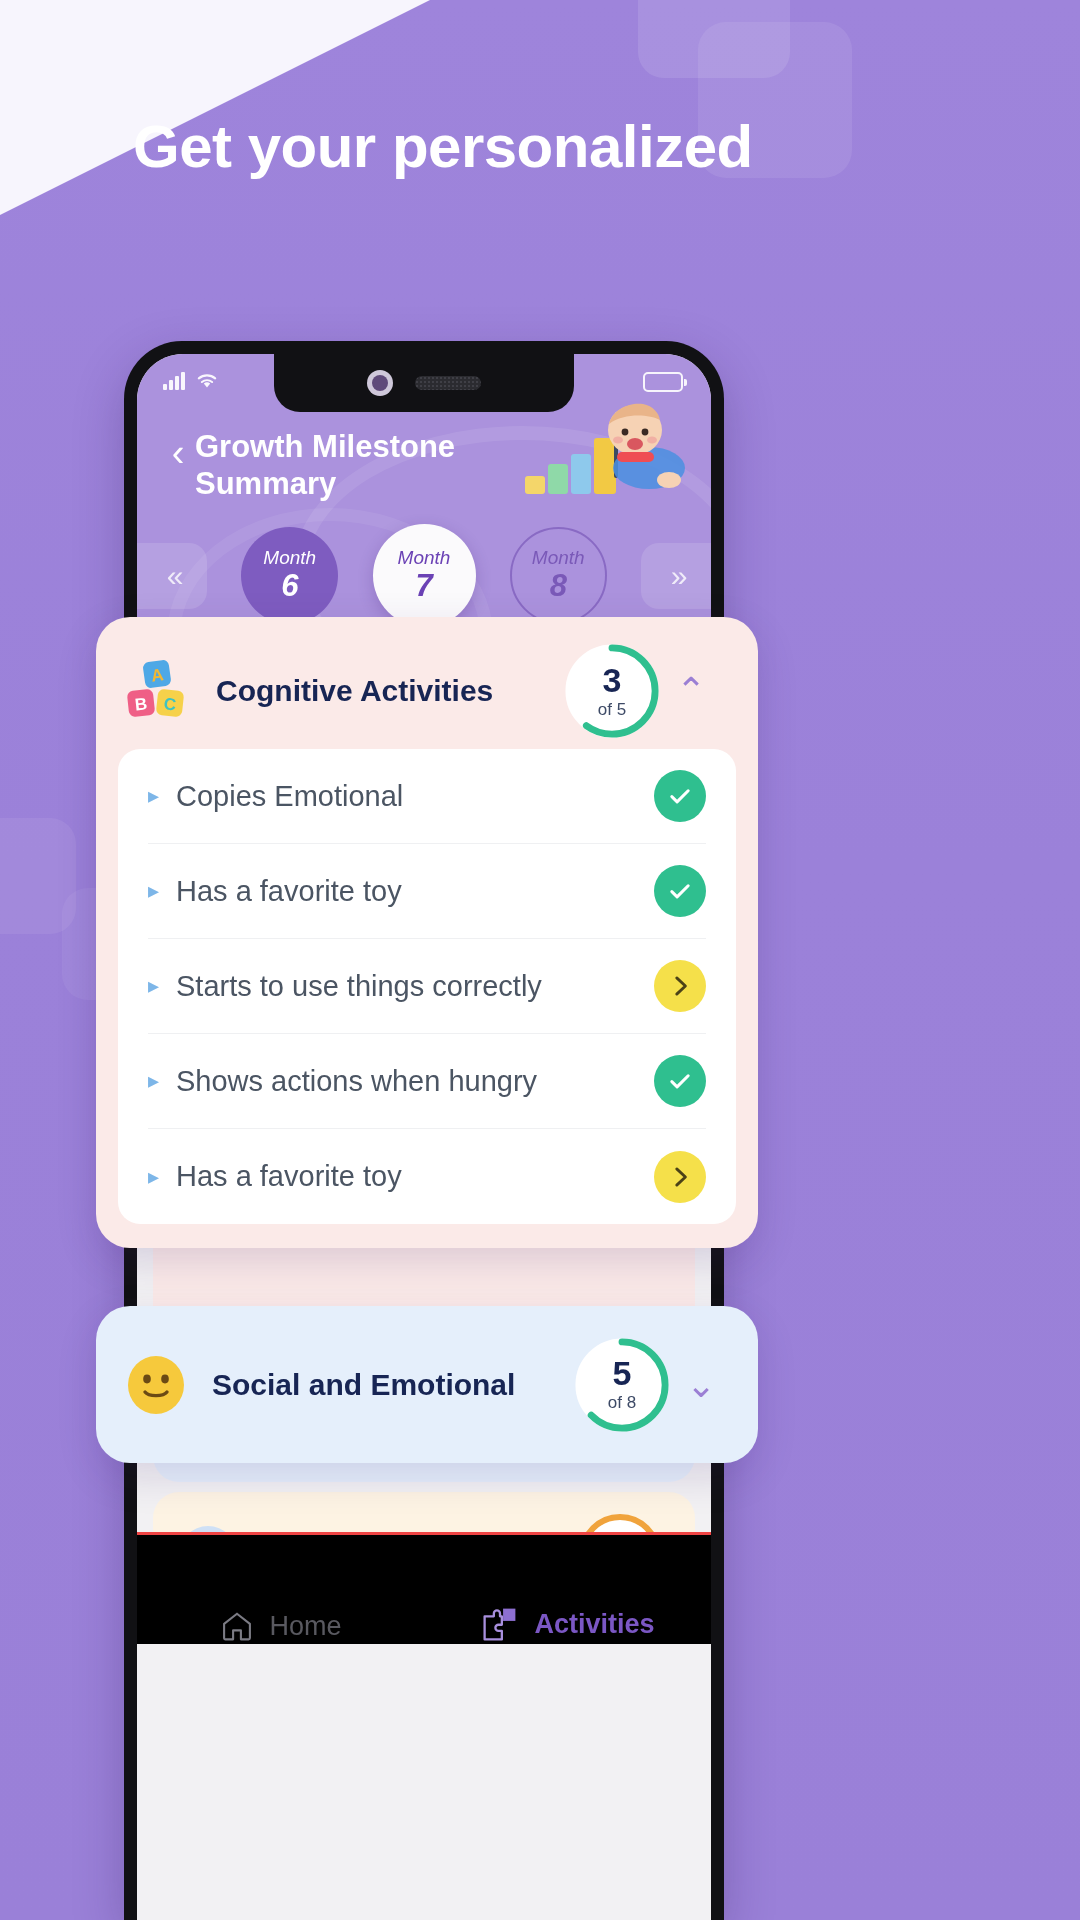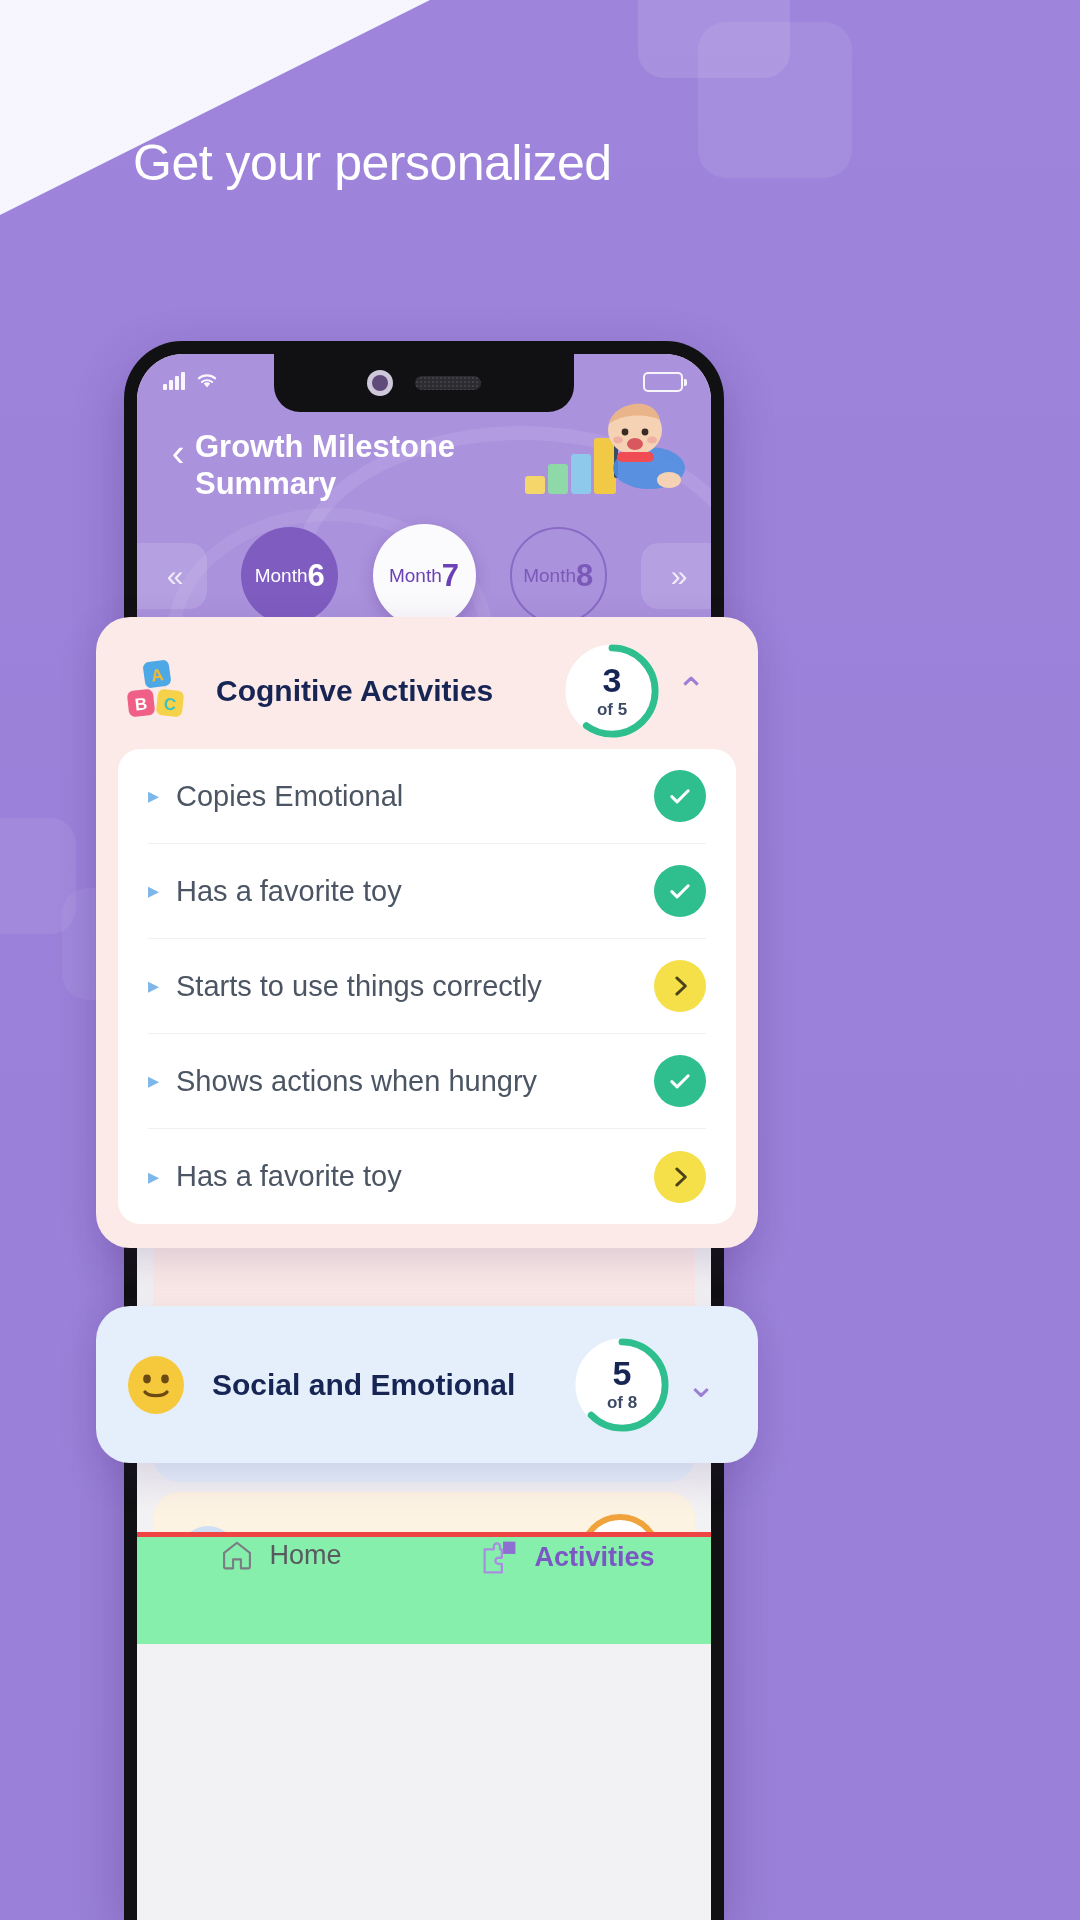--- a/index.html
+++ b/index.html
@@ -30,24 +30,24 @@
   .deco-sq.s1 { left: 638px; top: -34px;  width: 152px; height: 112px; border-radius: 26px; }
   .deco-sq.s2 { left: 698px; top: 22px;   width: 154px; height: 156px; border-radius: 28px;
                 background: rgba(255,255,255,0.085); }
   .deco-sq.s3 { left: -42px; top: 818px;  width: 118px; height: 116px; border-radius: 26px;
                 background: rgba(255,255,255,0.07); }
   .deco-sq.s4 { left: 62px;  top: 888px;  width: 112px; height: 112px; border-radius: 26px;
                 background: rgba(255,255,255,0.06); }
 
   
   #headline {
-    position: absolute; left: 133px; top: 123px; width: 680px;
+    position: absolute; left: 133px; top: 106px; width: 680px;
     color: #ffffff;
-    font-size: 50px; line-height: 81px;
-    font-weight: normal;
+    font-size: 60px; line-height: 81px;
+    font-weight: bold;
     letter-spacing: -0.5px;
   }
 
   
   #phone {
     position: absolute;
     left: 124px; top: 341px;
     width: 600px; height: 1579px;
     background: #111114;
     border-radius: 58px 58px 0 0;
@@ -161,23 +161,24 @@
     width: 70px; height: 66px;
     background: rgba(255,255,255,0.13);
     display: flex; align-items: center; justify-content: center;
     color: rgba(255,255,255,0.8);
     font-size: 30px; letter-spacing: -6px; font-weight: 300;
   }
   .month-nav.left  { border-radius: 0 18px 18px 0; margin-left: 0; }
   .month-nav.right { border-radius: 18px 0 0 18px; margin-right: 0; }
   .month-pill {
     width: 97px; height: 97px; border-radius: 50%;
-    display: flex; flex-direction: row;
+    display: flex; flex-direction: column;
     align-items: center; justify-content: center;
     line-height: 1.05;
+    font-style: italic;
   }
   .month-pill .m-word { font-size: 19px; font-weight: 500; }
   .month-pill .m-num  { font-size: 31px; font-weight: bold; margin-top: 2px; }
   .month-pill.prev { background: #7e5cc0; color: #fff; }
   .month-pill.curr {
     background: #fbfafc; color: #6b42b5;
     box-shadow: 0 5px 16px rgba(60,25,110,0.22);
     width: 103px; height: 103px;
   }
   .month-pill.next {
@@ -213,23 +214,23 @@
   .ghost-ring .g-of  { font-size: 15px; color: #44506b; }
   .ghost-chev {
     position: absolute; right: -10px; top: 50%;
     transform: translateY(-50%);
     color: #9b7fd4; font-size: 26px;
   }
 
   
   #tabbar {
     position: absolute; left: 0; right: 0; bottom: 0;
-    height: 112px; background: #86efac;
-    display: flex; align-items: flex-start;
-    border-top: 5px solid #ef4444;
+    height: 112px; background: #000000;
+    display: flex; align-items: flex-end;
+    border-top: 3px solid #ef4444;
   }
   .tab {
     flex: 1; display: flex; align-items: center; justify-content: center; gap: 14px;
   }
   .tab .t-label { font-size: 27px; }
   .tab.inactive .t-label { color: #595960; }
   .tab.active .t-label { color: #7b57c4; font-weight: bold; }
 
   
   #card-cognitive {
@@ -253,21 +254,21 @@
   }
   .ring {
     position: relative;
     width: 88px; height: 88px; flex: 0 0 88px;
     border-radius: 50%;
     display: flex; flex-direction: column;
     align-items: center; justify-content: center;
     background: #ffffff;
   }
   .ring .r-num { font-size: 34px; font-weight: bold; color: #172554; line-height: 34px; }
-  .ring .r-of  { font-size: 17px; color: #3d4a66; margin-top: 3px; font-weight: bold; }
+  .ring .r-of  { font-size: 17px; color: #3d4a66; margin-top: 3px; }
   .ring svg { position: absolute; inset: -5px; width: 98px; height: 98px; }
   #cog-collapse {
     width: 70px; flex: 0 0 70px;
     display: flex; align-items: center; justify-content: center;
     color: #9b7fd4; font-size: 36px; font-weight: 300;
   }
 
   #cog-list {
     background: #ffffff;
     border-radius: 22px;

